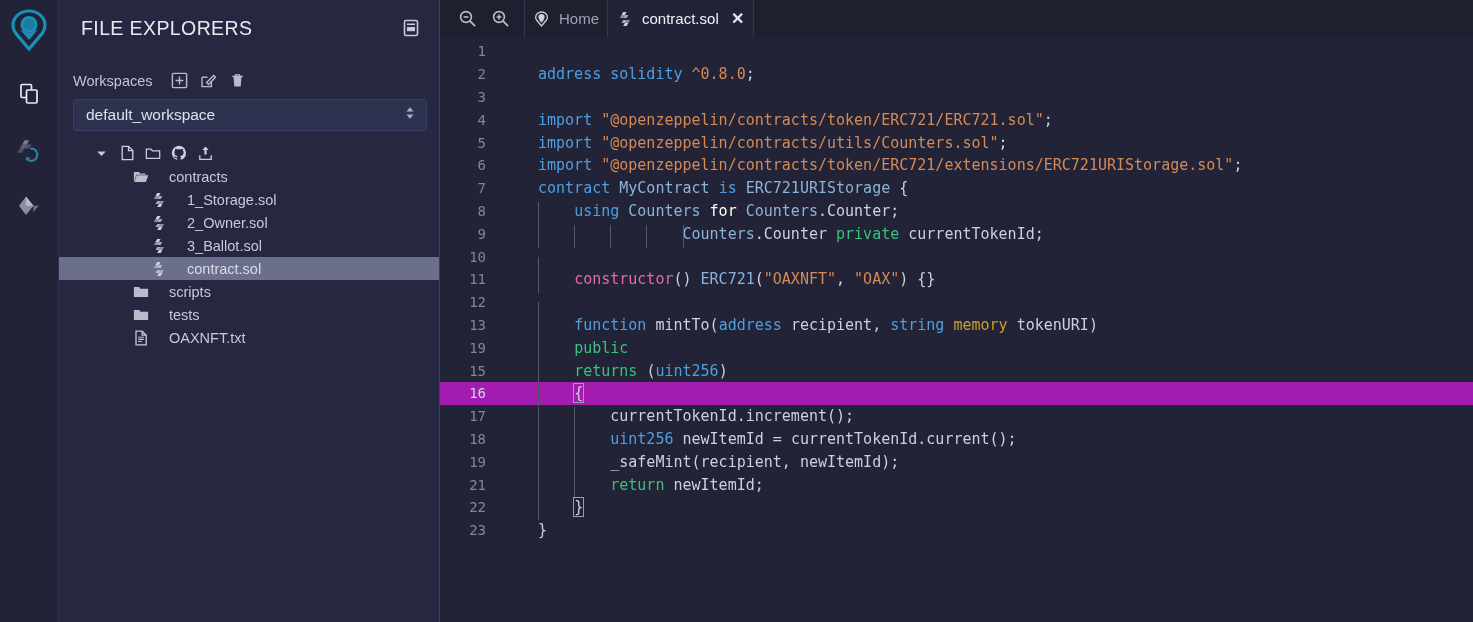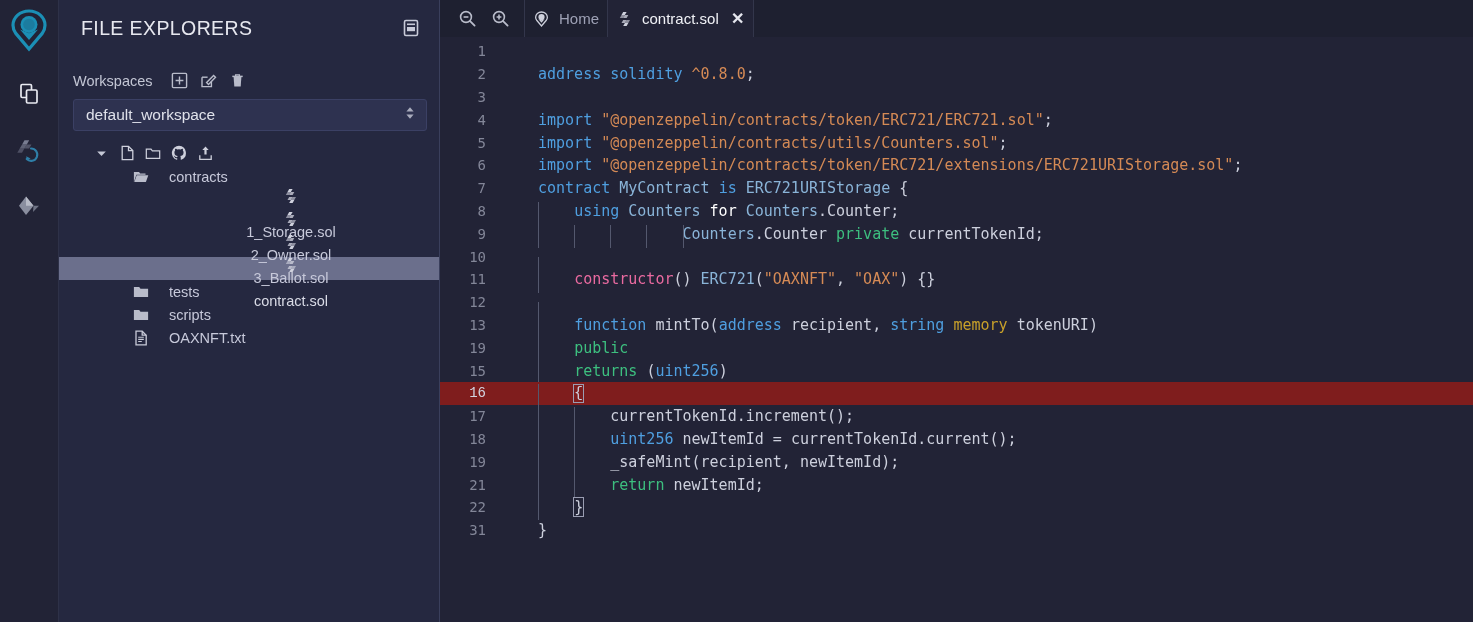--- a/index.html
+++ b/index.html
@@ -63,21 +63,21 @@
   #tree-toolbar { display: flex; align-items: center; gap: 10px; padding-left: 34px; height: 24px; }
   .tree-tool { width: 16px; height: 16px; cursor: pointer; display:flex;align-items:center;justify-content:center; }
 
   .tree-row {
     height: 23px; display: flex; align-items: center; gap: 20px;
     color: #c7c9da; cursor: pointer; padding-right: 8px;
   }
   .tree-row.sel { background: #6b6f8c; color: #d9dbe6; }
   .tree-row .ic { width: 16px; height: 16px; display:flex; align-items:center; justify-content:center; flex:none; }
   .tree-row .lbl { font-size: 14.5px; white-space: nowrap; }
-  .lvl1 { padding-left: 92px; flex-direction: column; }
+  .lvl1 { padding-left: 92px; }
   .lvl0 { padding-left: 74px; }
 
   
   #editor-pane { flex: 1; height: 622px; background: #222336; display: flex; flex-direction: column; min-width:0; }
   #tabbar {
     height: 37px; background: #1e2030;
     display: flex; align-items: stretch; flex: none;
   }
   #zoom-group { display: flex; align-items: center; gap: 14px; padding: 0 14px 0 18px; }
   .zoom-btn { width: 19px; height: 19px; cursor: pointer; display:flex;align-items:center;justify-content:center; }
@@ -92,21 +92,21 @@
   .tab .close { width: 14px; height: 14px; margin-left: 3px; display:flex;align-items:center;justify-content:center; }
 
   #code-area {
     flex: 1; position: relative; overflow: hidden;
     background: #222336;
     font-family: "DejaVu Sans Mono", "Liberation Mono", monospace;
     font-size: 15px;
     padding-top: 3px;
   }
   .code-line { display: flex; height: 22.8px; align-items: center; position: relative; }
-  .code-line.active { background: #7f1d1d; font-family: Liberation Mono, monospace; }
+  .code-line.active { background: #a21caf; }
   .gutter {
     width: 62px; min-width:62px; text-align: right; padding-right: 16px;
     color: #838698; font-size: 14px; user-select: none; flex:none;
   }
   .code-line.active .gutter { color: #d2d4e0; }
   .codetext { white-space: pre; color: #d6d8e4; padding-left: 36px; position: relative; }
 
   
   .guide {
     position: absolute; top: 0; width: 1px; height: 22.8px;
@@ -321,29 +321,29 @@
             </svg>
           </span>
           <span class="lbl">contract.sol</span>
         </div>
         <div class="tree-row lvl0">
           <span class="ic">
             <svg width="16" height="14" viewBox="0 0 16 14">
               <path d="M.9 2.1h5.3l1.3 1.6h7.6v8.2H.9z" fill="#b9bcca"></path>
             </svg>
           </span>
-          <span class="lbl">tests</span>
+          <span class="lbl">scripts</span>
         </div>
         <div class="tree-row lvl0">
           <span class="ic">
             <svg width="16" height="14" viewBox="0 0 16 14">
               <path d="M.9 2.1h5.3l1.3 1.6h7.6v8.2H.9z" fill="#b9bcca"></path>
             </svg>
           </span>
-          <span class="lbl">scripts</span>
+          <span class="lbl">tests</span>
         </div>
         <div class="tree-row lvl0">
           <span class="ic">
             <svg width="14" height="16" viewBox="0 0 14 16">
               <path d="M2 1.2h6.2l4 4v9.6H2z" fill="none" stroke="#c8cad8" stroke-width="1.3"></path>
               <path d="M8.2 1.2v4h4" fill="none" stroke="#c8cad8" stroke-width="1.3"></path>
               <path d="M4.2 7.3h5.6M4.2 9.4h5.6M4.2 11.5h3.6" stroke="#c8cad8" stroke-width="1.1"></path>
             </svg>
           </span>
           <span class="lbl">OAXNFT.txt</span>
@@ -478,18 +478,18 @@
         </div>
         <div class="code-line">
           <div class="gutter">21</div>
           <div class="codetext">        <span class="t-grn">return</span> <span class="t-pln">newItemId</span><span class="t-punc">;</span><span class="guide" style="left: 36.12px; top: 0px;"></span><span class="guide" style="left: 72.24px; top: 0px;"></span></div>
         </div>
         <div class="code-line">
           <div class="gutter">22</div>
           <div class="codetext">    <span class="t-punc cursor-box">}</span><span class="guide" style="left: 36.12px; top: 0px;"></span></div>
         </div>
         <div class="code-line">
-          <div class="gutter">31</div>
+          <div class="gutter">23</div>
           <div class="codetext"><span class="t-punc">}</span></div>
         </div>
       </div>
   </div>
 </div>
 
 </body></html>

